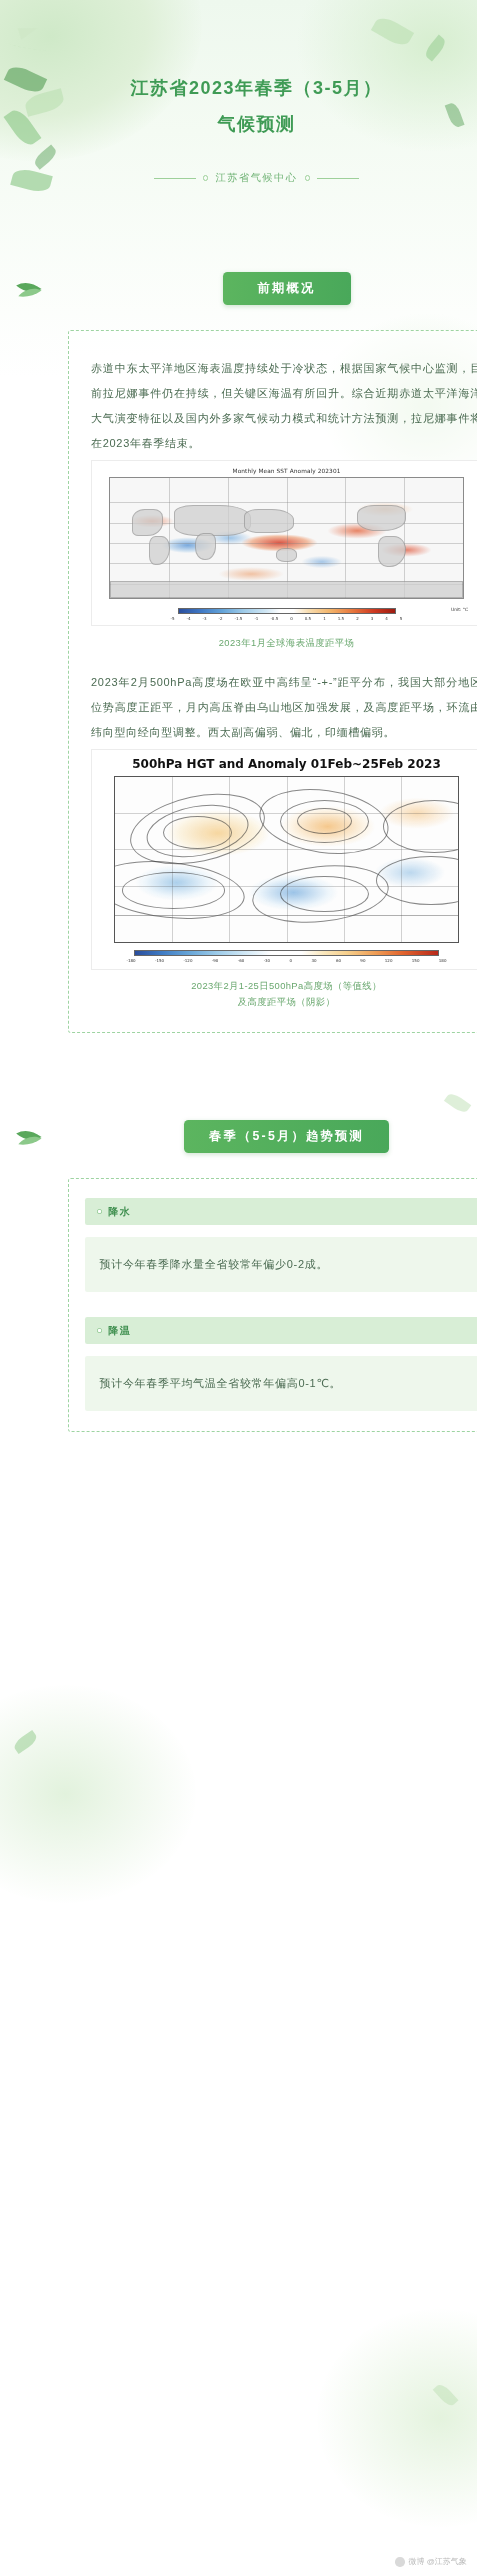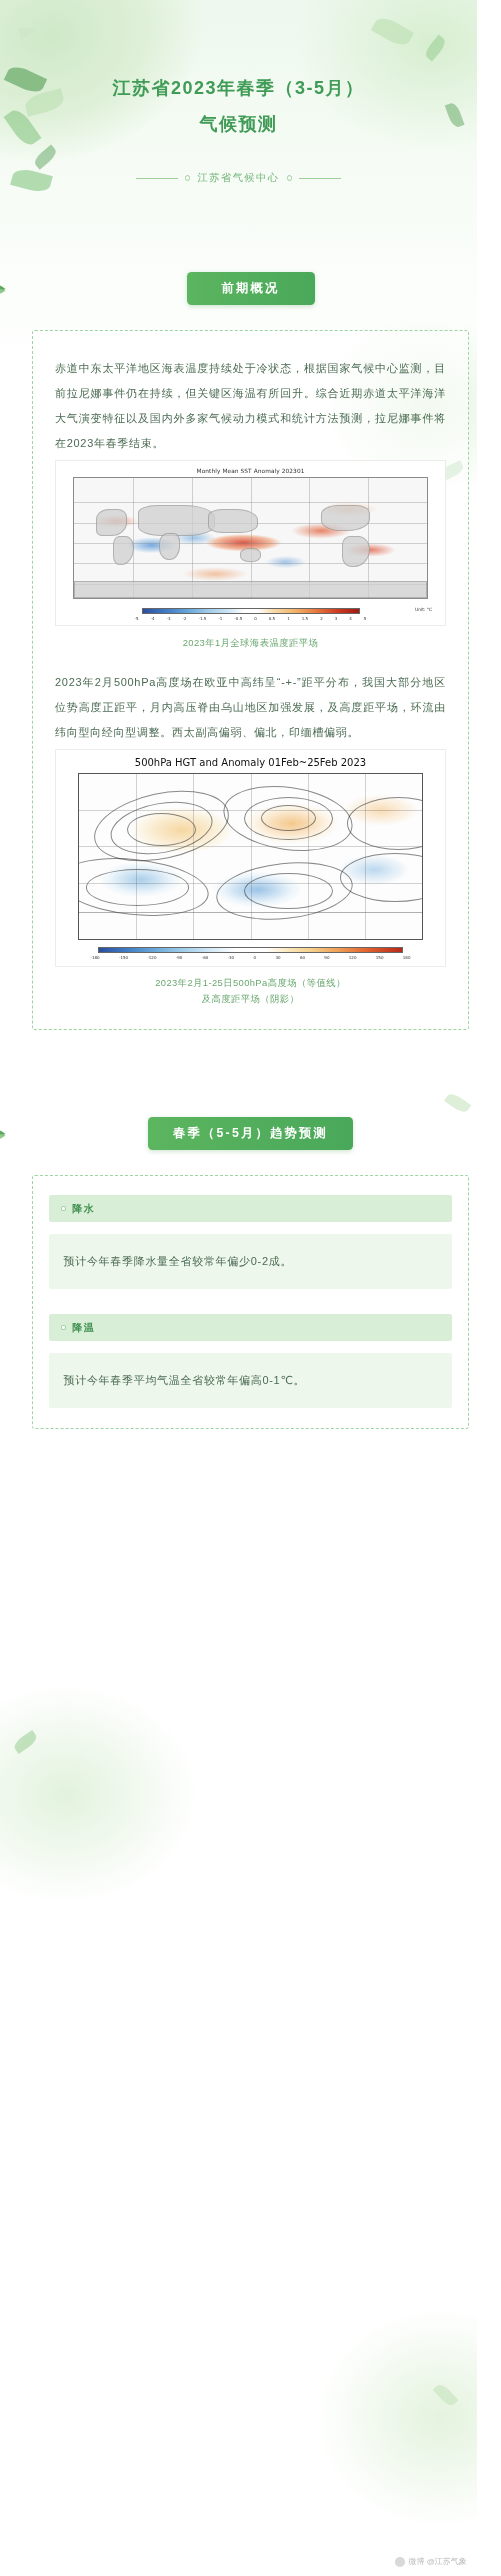--- a/index.html
+++ b/index.html
@@ -8,20 +8,21 @@
     background: #ffffff;
     font-family: "Liberation Sans", "DejaVu Sans", sans-serif;
   }
   .page {
     position: relative;
     width: 477px;
     min-height: 2576px;
     overflow: hidden;
     background:
       linear-gradient(180deg, #eef8ee 0%, #f4fbf3 131px, #ffffff 378px, #ffffff 100%);
+    padding-left: 36px;
   }
 
   
   .deco { position: absolute; pointer-events: none; }
 
   .blob-tl {
     top: -87px; left: -102px; width: 305px; height: 247px;
     background: radial-gradient(ellipse at 50% 50%, #cfe9c8 0%, #dff0d8 45%, rgba(230,244,226,0) 72%);
     border-radius: 50%;
     transform: rotate(-12deg);
@@ -259,21 +260,21 @@
 
   
   .fig2 {
     position: relative;
     width: 100%;
     background: #ffffff;
     border: 0.7px solid #ececec;
     padding: 7.3px 5.8px 5.8px 5.8px;
   }
   .fig2-title {
-    text-align:center; font-size: 10px; font-weight: normal; color:#111;
+    text-align:center; font-size: 12px; font-weight: bold; color:#111;
     font-family:"DejaVu Sans", sans-serif; margin-bottom: 4.4px;
   }
   .map2 {
     position: relative;
     height: 167px;
     margin: 0 16px;
     border: 0.7px solid #555;
     overflow: hidden;
     background:
       radial-gradient(ellipse 65px 29px at 30% 34%, rgba(245,210,150,.9) 0%, rgba(250,235,200,.5) 60%, rgba(255,255,255,0) 80%),

